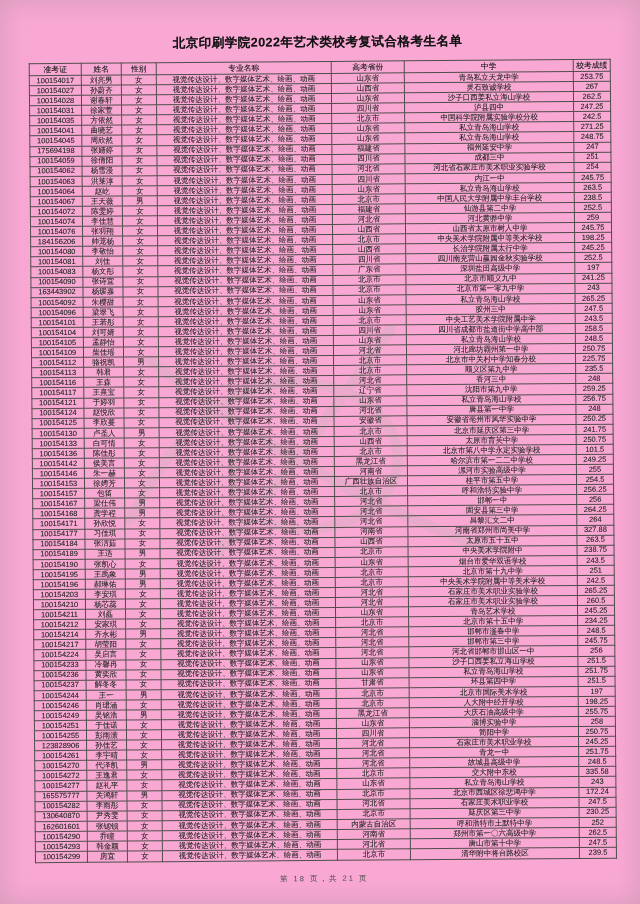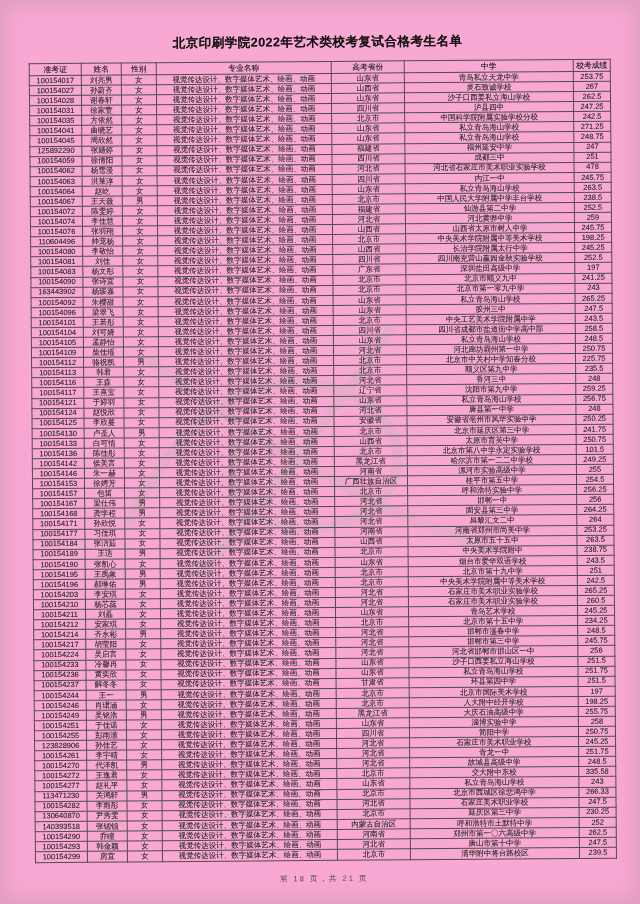--- a/index.html
+++ b/index.html
@@ -164,21 +164,21 @@
           <tr>
             <td>100154045</td>
             <td>周欣然</td>
             <td>女</td>
             <td>视觉传达设计、数字媒体艺术、绘画、动画</td>
             <td>山东省</td>
             <td>私立青岛海山学校</td>
             <td>248.75</td>
           </tr>
           <tr>
-            <td>125892290</td>
+            <td>175694198</td>
             <td>张婧婷</td>
             <td>女</td>
             <td>视觉传达设计、数字媒体艺术、绘画、动画</td>
             <td>福建省</td>
             <td>福州延安中学</td>
             <td>247</td>
           </tr>
           <tr>
             <td>100154059</td>
             <td>徐倩阳</td>
@@ -188,21 +188,21 @@
             <td>成都三中</td>
             <td>251</td>
           </tr>
           <tr>
             <td>100154062</td>
             <td>杨雪漫</td>
             <td>女</td>
             <td>视觉传达设计、数字媒体艺术、绘画、动画</td>
             <td>河北省</td>
             <td>河北省石家庄市美术职业实验学校</td>
-            <td>478</td>
+            <td>254</td>
           </tr>
           <tr>
             <td>100154063</td>
             <td>洪莱淳</td>
             <td>女</td>
             <td>视觉传达设计、数字媒体艺术、绘画、动画</td>
             <td>四川省</td>
             <td>内江一中</td>
             <td>245.75</td>
           </tr>
@@ -245,21 +245,21 @@
           <tr>
             <td>100154076</td>
             <td>张羽翔</td>
             <td>女</td>
             <td>视觉传达设计、数字媒体艺术、绘画、动画</td>
             <td>山西省</td>
             <td>山西省太原市树人中学</td>
             <td>245.75</td>
           </tr>
           <tr>
-            <td>110604496</td>
+            <td>184156206</td>
             <td>帅茏杨</td>
             <td>女</td>
             <td>视觉传达设计、数字媒体艺术、绘画、动画</td>
             <td>北京市</td>
             <td>中央美术学院附属中等美术学校</td>
             <td>198.25</td>
           </tr>
           <tr>
             <td>100154080</td>
             <td>李敬怡</td>
@@ -512,21 +512,21 @@
             <td>昌黎汇文二中</td>
             <td>264</td>
           </tr>
           <tr>
             <td>100154177</td>
             <td>习佳琪</td>
             <td>女</td>
             <td>视觉传达设计、数字媒体艺术、绘画、动画</td>
             <td>河南省</td>
             <td>河南省郑州市尚美中学</td>
-            <td>253.25</td>
+            <td>327.88</td>
           </tr>
           <tr>
             <td>100154184</td>
             <td>张洁茹</td>
             <td>女</td>
             <td>视觉传达设计、数字媒体艺术、绘画、动画</td>
             <td>山西省</td>
             <td>太原市五十五中</td>
             <td>263.5</td>
           </tr>
@@ -740,48 +740,48 @@
           <tr>
             <td>100154277</td>
             <td>赵礼平</td>
             <td>女</td>
             <td>视觉传达设计、数字媒体艺术、绘画、动画</td>
             <td>山东省</td>
             <td>私立青岛海山学校</td>
             <td>243</td>
           </tr>
           <tr>
-            <td>113471230</td>
+            <td>165575777</td>
             <td>关鸿轩</td>
             <td>男</td>
             <td>视觉传达设计、数字媒体艺术、绘画、动画</td>
             <td>北京市</td>
             <td>北京市西城区徐悲鸿中学</td>
-            <td>266.33</td>
+            <td>172.24</td>
           </tr>
           <tr>
             <td>100154282</td>
             <td>李雨彤</td>
             <td>女</td>
             <td>视觉传达设计、数字媒体艺术、绘画、动画</td>
             <td>河北省</td>
             <td>石家庄美术职业学校</td>
             <td>247.5</td>
           </tr>
           <tr>
             <td>130640870</td>
             <td>尹秀雯</td>
             <td>女</td>
             <td>视觉传达设计、数字媒体艺术、绘画、动画</td>
             <td>北京市</td>
             <td>延庆区第三中学</td>
             <td>230.25</td>
           </tr>
           <tr>
-            <td>140393518</td>
+            <td>162601601</td>
             <td>张锶钡</td>
             <td>女</td>
             <td>视觉传达设计、数字媒体艺术、绘画、动画</td>
             <td>内蒙古自治区</td>
             <td>呼和浩特市土默特中学</td>
             <td>252</td>
           </tr>
           <tr>
             <td>100154290</td>
             <td>乔瞳</td>

